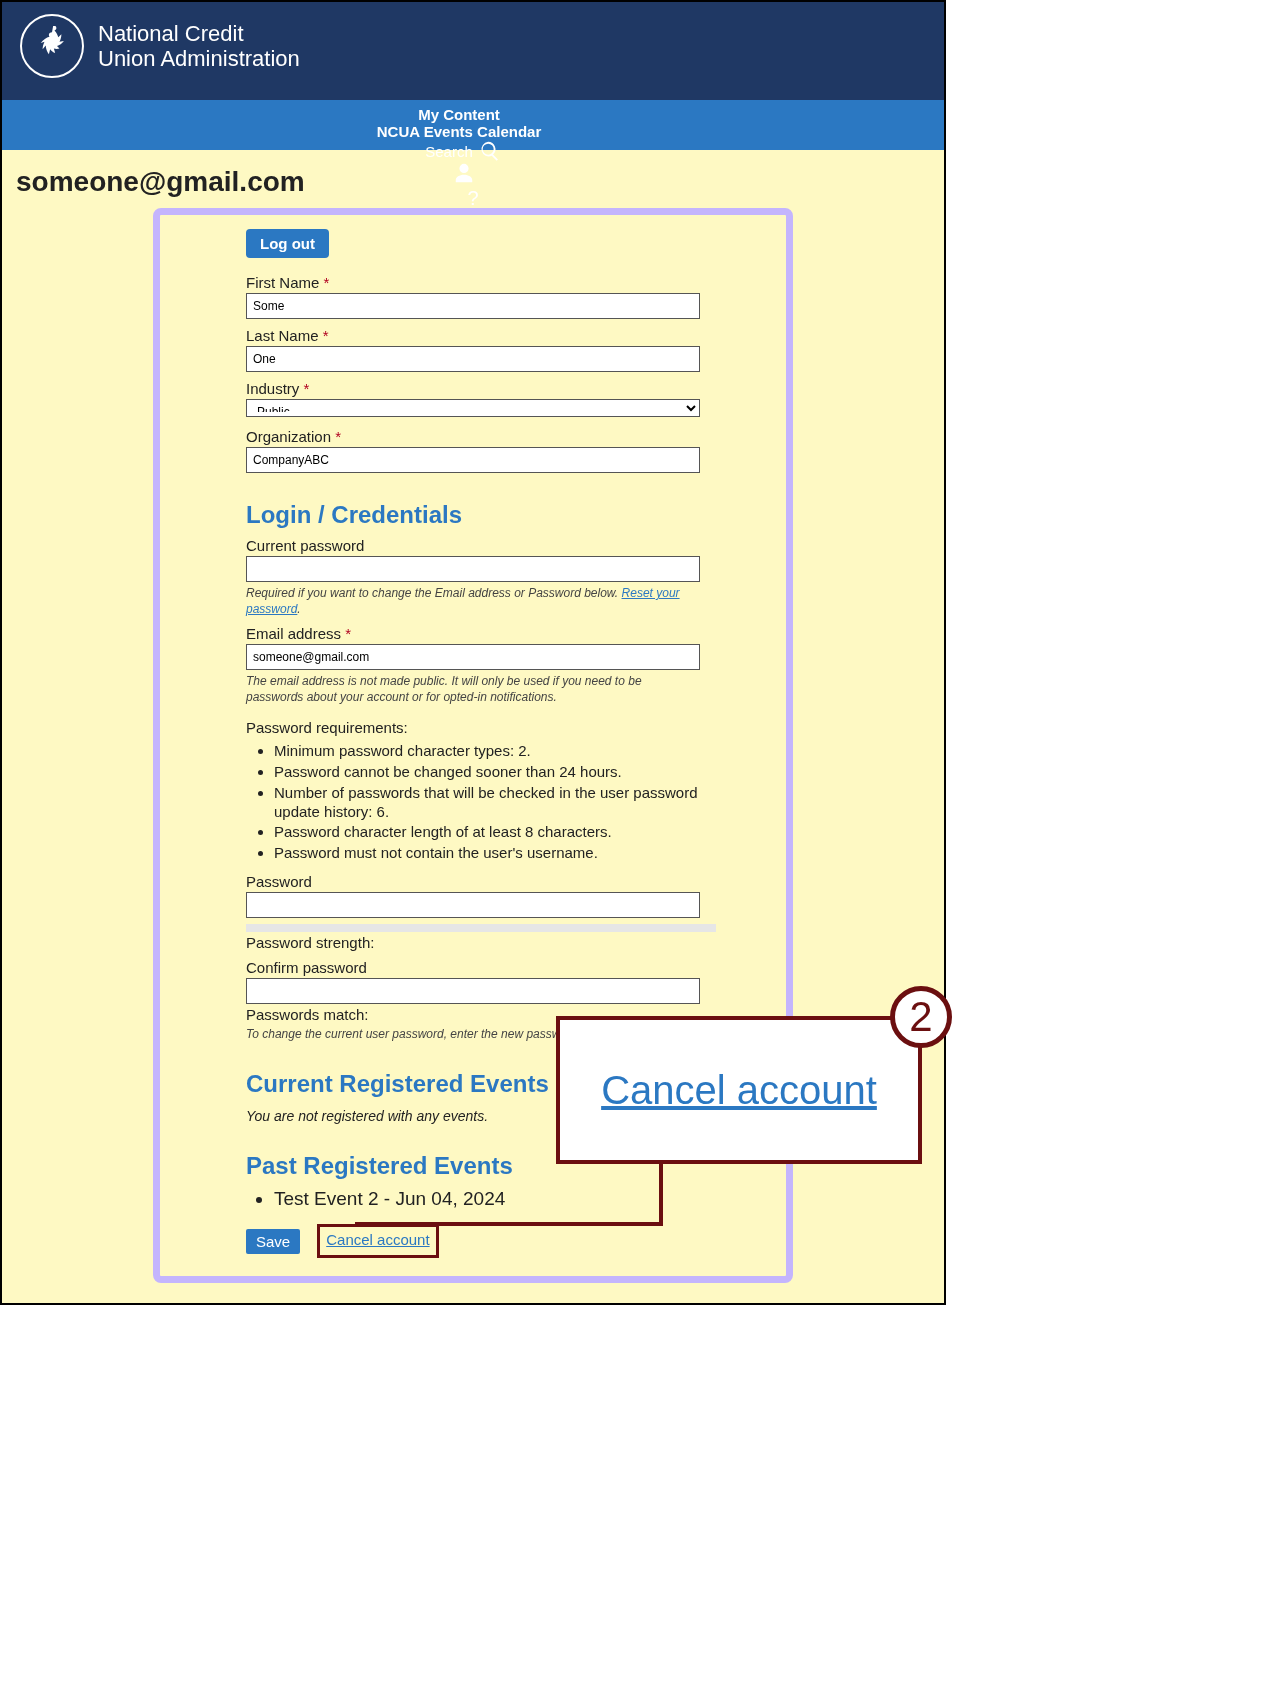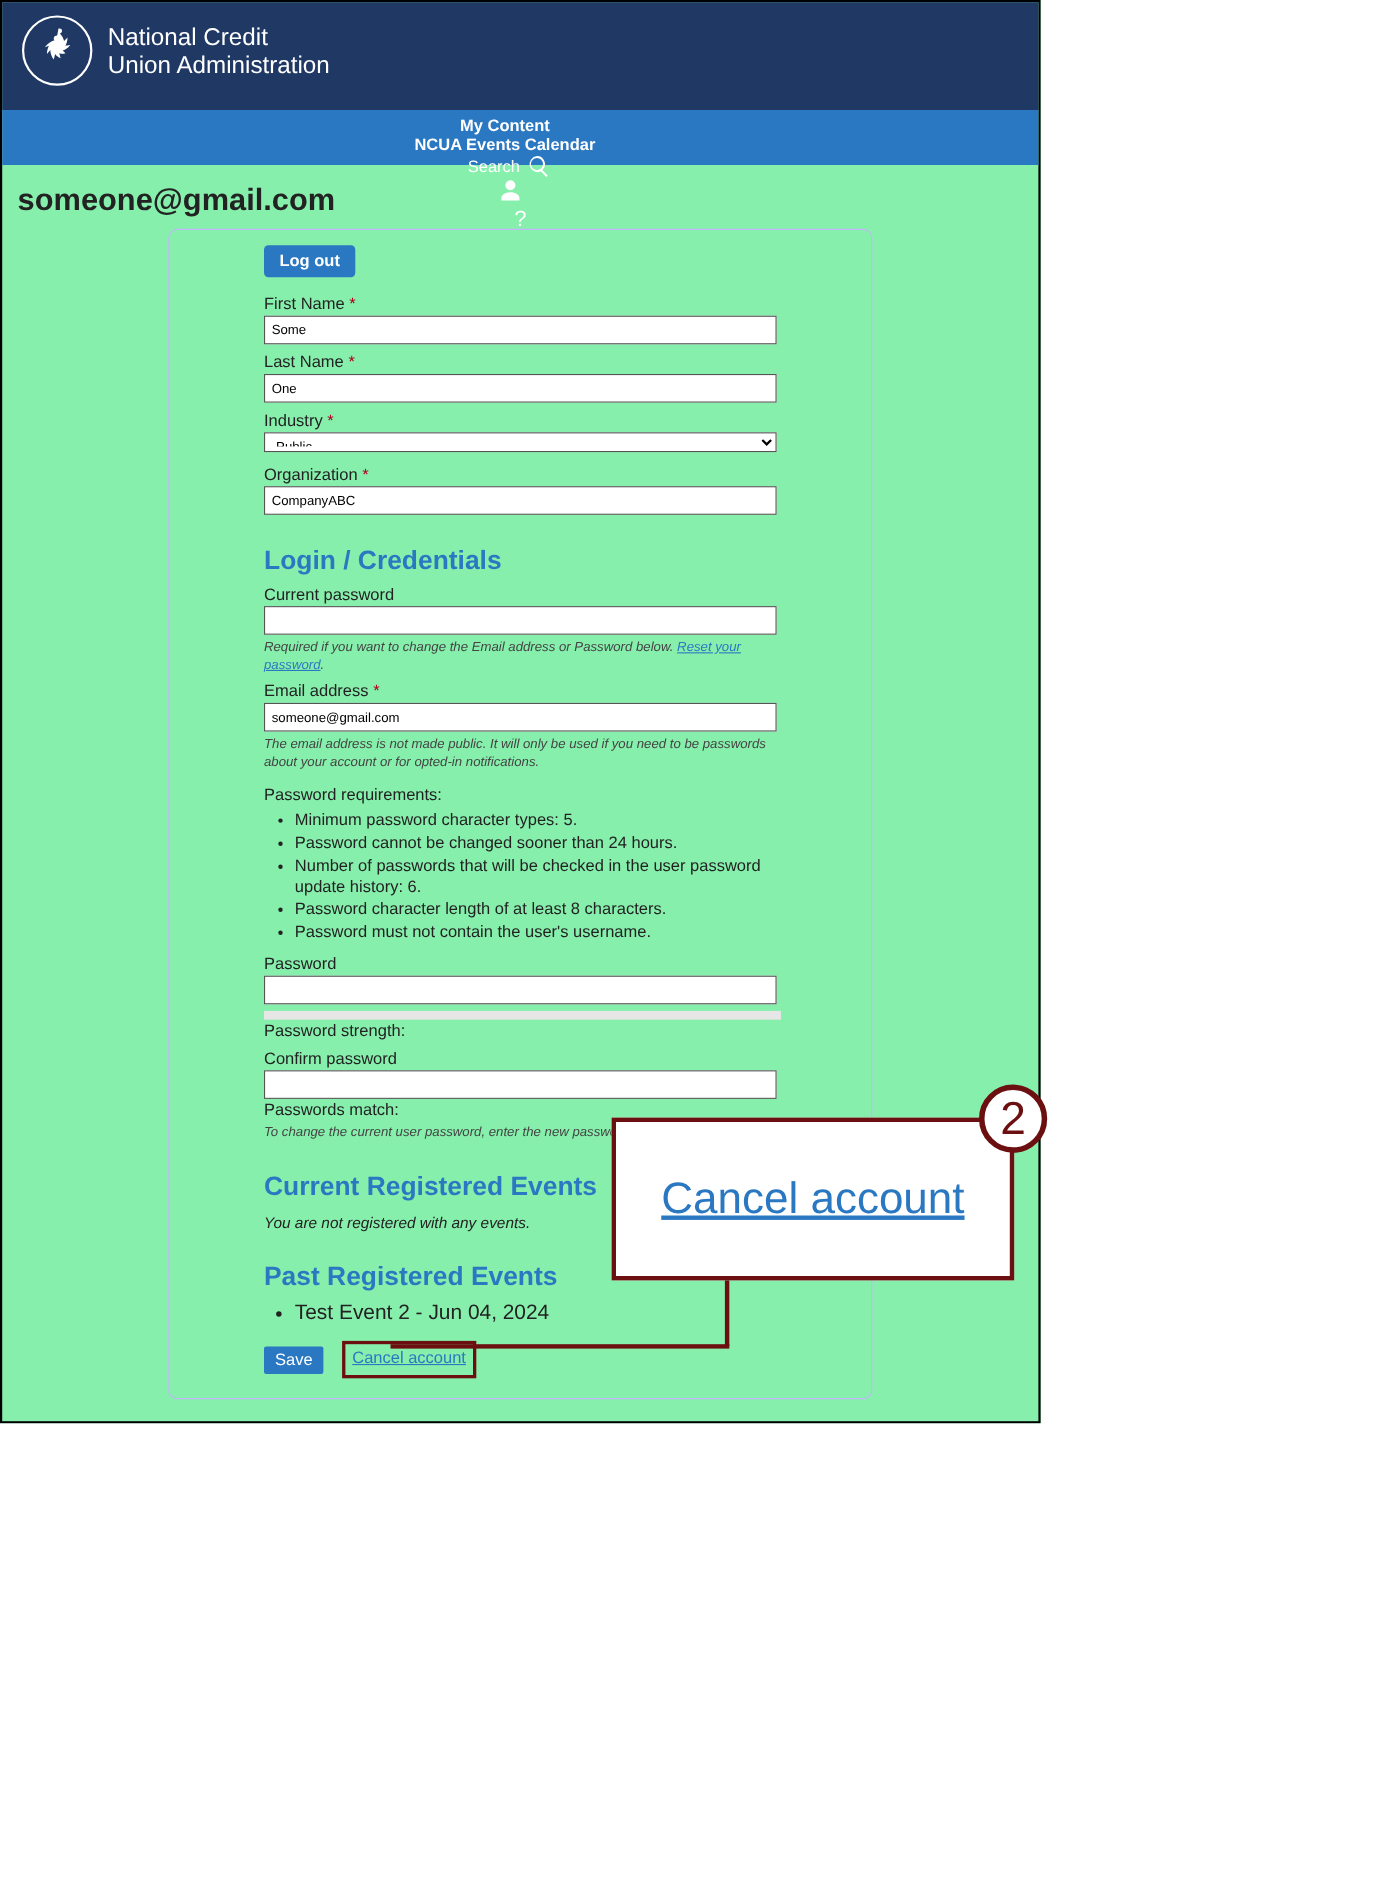--- a/index.html
+++ b/index.html
@@ -6,21 +6,21 @@
   body {
     margin: 0;
     font-family: "Segoe UI", Arial, sans-serif;
     background: #fff;
     color: #222;
   }
   .outer-frame {
     width: 946px;
     border: 2px solid #000;
     margin: 0;
-    background: #86efac;
+    background: #fef9c3;
     position: relative;
   }
   .top-banner {
     background: #1f3864;
     color: #fff;
     display: flex;
     align-items: center;
     padding: 8px 18px 18px 18px;
     height: 98px;
   }
@@ -52,21 +52,21 @@
   .nav-bar .search-group { display: flex; align-items: center; margin-right: 20px; cursor: pointer; font-weight: 400; }
   .nav-bar .icon-circle { margin-left: 6px; display: inline-flex; }
   .nav-bar svg { width: 22px; height: 22px; fill: #fff; }
   .nav-user { margin-right: 18px; cursor: pointer; }
   .nav-help { font-size: 20px; font-weight: 400; cursor: pointer; }
   .page-email {
     font-size: 28px; font-weight: 700;
     padding: 16px 14px 10px 14px;
   }
   .card {
-    border: 1px solid #c4b5fd;
+    border: 7px solid #c4b5fd;
     border-radius: 8px;
     margin: 0 auto 20px auto;
     width: 640px;
     padding: 14px 0 18px 0;
   }
   .card-inner { padding: 0 86px 0 86px; }
   .logout-btn {
     background: #2b78c2;
     color: #fff;
     border: none;
@@ -251,21 +251,21 @@
       </div>
 
       <div class="field-label">
         <span>Email address</span> <span class="req-star">*</span>
       </div>
       <input class="text-input" type="text" value="someone@gmail.com" style="">
       <div class="help-text">The email address is not made public. It will only be used if you need to be passwords about your account or for opted-in notifications.</div>
 
       <div class="pw-req-title">Password requirements:</div>
       <ul class="pw-req-list">
-        <li>Minimum password character types: 5.</li>
+        <li>Minimum password character types: 2.</li>
         <li>Password cannot be changed sooner than 24 hours.</li>
         <li>Number of passwords that will be checked in the user password update history: 6.</li>
         <li>Password character length of at least 8 characters.</li>
         <li>Password must not contain the user's username.</li>
       </ul>
 
       <div class="field-label">Password</div>
       <input class="text-input" type="password" style="">
       <div class="strength-bar"></div>
       <div class="field-label" style="margin-top:2px">Password strength:</div>

